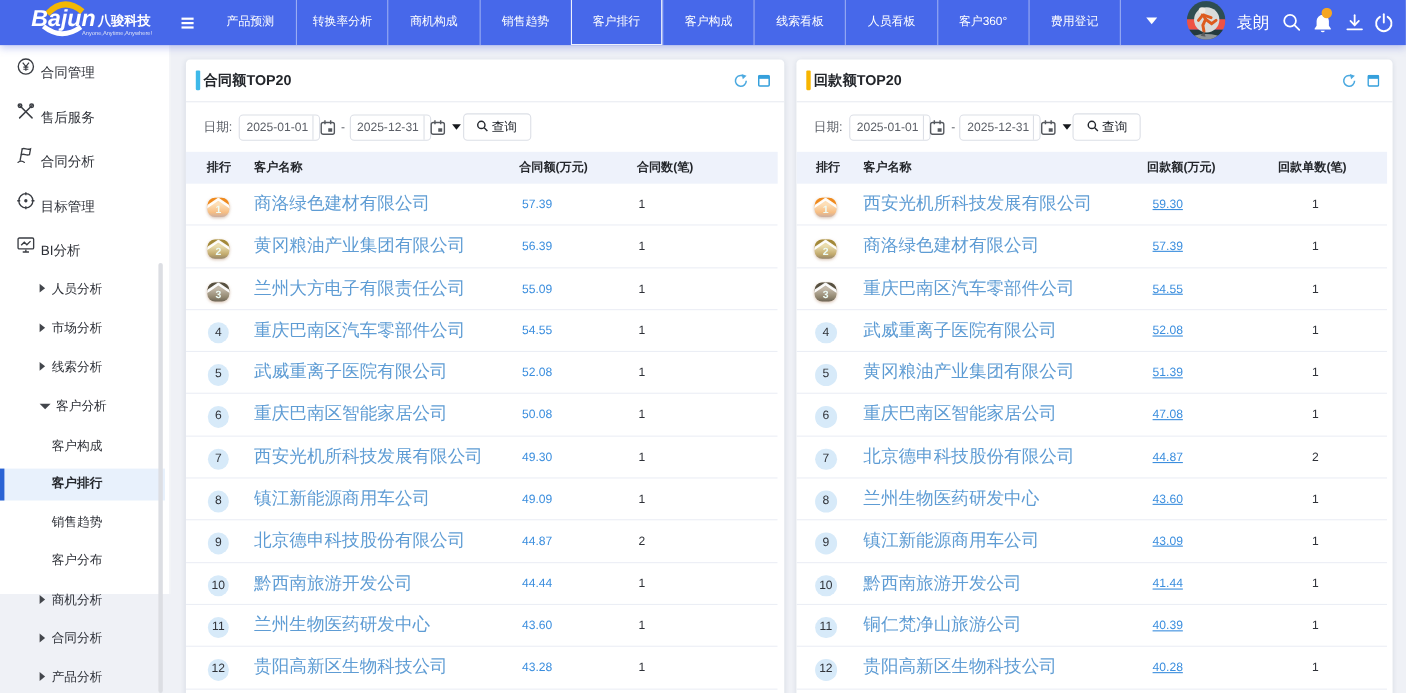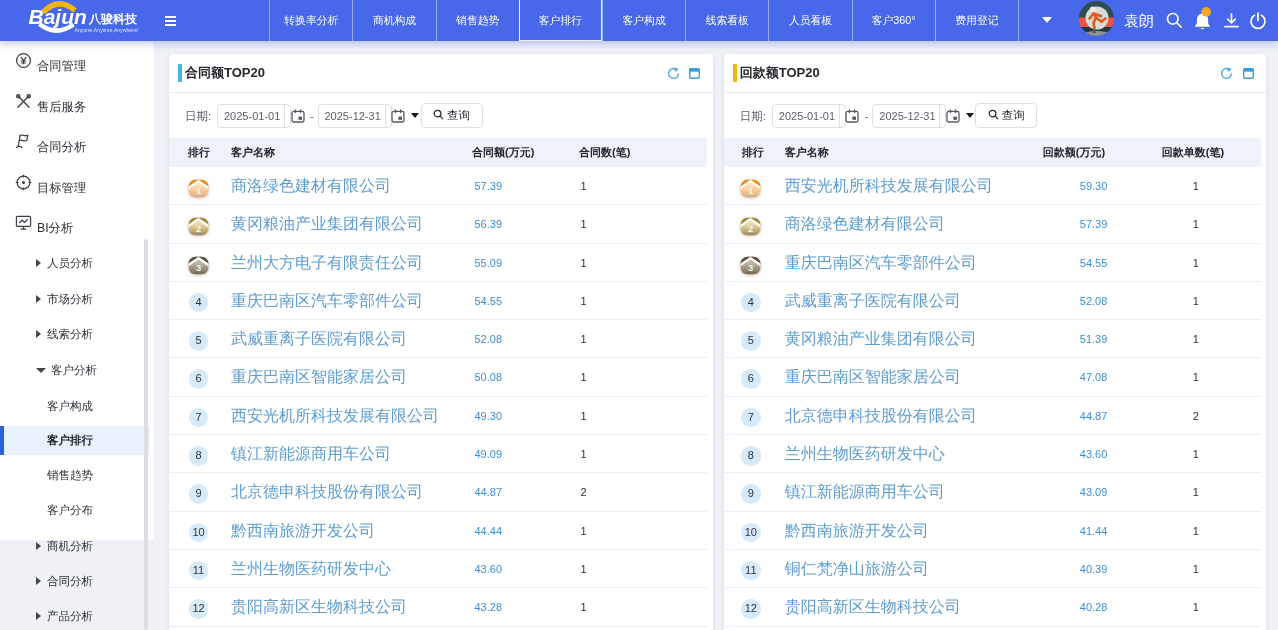--- a/index.html
+++ b/index.html
@@ -48,21 +48,21 @@
 .tbody { position:absolute; left:0; top:113px; right:5.5px; bottom:0; overflow:hidden; }
 .trow { position:relative; height:38.3px; border-bottom:1px solid #EBEEF5; }
 .trow div { position:absolute; top:0; height:38.3px; line-height:38.3px; font-size:11px; }
 .c1 { width:44px; text-align:center; }
 
 .circ { display:block; margin:11px auto 0; width:19.5px; height:19.5px; border-radius:50%; background:#D7EAF9; color:#303339; font-size:11px; line-height:19.5px; text-align:center; }
 .c2 a { color:#5E9CD4; font-size:16px; }
 .c3 { color:#3B8EDE; }
 .c4 { color:#2E3138; }
 .lt .c1 { left:7.5px; } .lt .c2 { left:62px; } .lt .c3 { left:305.5px; } .lt .c4 { left:411.5px; }
-.rt .c1 { left:5px; } .rt .c2 { left:61px; } .rt .c3 { left:356px; } .rt .c4 { left:469px; }
+.rt .c1 { left:5px; } .rt .c2 { left:61px; } .rt .c3 { left:324px;text-decoration:underline; } .rt .c4 { left:469px; }
 </style></head>
 <body>
 <div class="side">
 <div class="sitem" style="top:5px"><span class="sicon"><svg width="17" height="17" viewBox="0 0 18 18">
           <circle cx="9" cy="9" r="7.3" fill="none" stroke="#3A3D43" stroke-width="1.3"></circle>
           <path d="M6 5.2 L9 9 L12 5.2 M9 9 V13 M6.6 9.6 H11.4 M6.6 11.6 H11.4" stroke="#3A3D43" stroke-width="1.2" fill="none"></path>
         </svg></span><span>合同管理</span></div>
 <div class="sitem" style="top:45.5px"><span class="sicon"><svg width="17" height="17" viewBox="0 0 18 18">
           <g stroke="#3A3D43" stroke-width="1.4" fill="none" stroke-linecap="round">
             <path d="M3 3 L15 15"></path>
@@ -518,20 +518,21 @@
     <path d="M13.5 24 Q30 37 47.5 24.5" stroke="#fff" stroke-width="4.5" fill="none"></path>
     <text x="2.5" y="24" font-size="21" font-weight="bold" font-style="italic" fill="#fff" font-family="Liberation Sans,sans-serif">Bajun</text>
     <text x="63" y="23" font-size="12" font-weight="bold" fill="#fff" font-family="Liberation Sans,sans-serif">八骏科技</text>
     <text x="48.5" y="32" font-size="5.2" fill="#DCE1F4" font-family="Liberation Sans,sans-serif">Anyone,Anytime,Anywhere!</text>
   </svg></div>
   <div class="burger">
       <div></div>
       <div></div>
       <div></div>
     </div>
+<div class="nitem" style="left:186.0px;width:83.2px">产品预测</div>
 <div class="nitem sep" style="left:269.2px;width:83.2px">转换率分析</div>
 <div class="nitem sep" style="left:352.4px;width:83.2px">商机构成</div>
 <div class="nitem sep" style="left:435.6px;width:83.2px">销售趋势</div>
 <div class="nitem sep active" style="left:518.8px;width:83.2px">客户排行</div>
 <div class="nitem sep" style="left:602.0px;width:83.2px">客户构成</div>
 <div class="nitem sep" style="left:685.2px;width:83.2px">线索看板</div>
 <div class="nitem sep" style="left:768.4px;width:83.2px">人员看板</div>
 <div class="nitem sep" style="left:851.6px;width:83.2px">客户360°</div>
 <div class="nitem sep" style="left:934.8px;width:83.2px">费用登记</div>
 <div class="nitem sep" style="left:1018.0px;width:56px"><span class="ndrop"></span></div>

